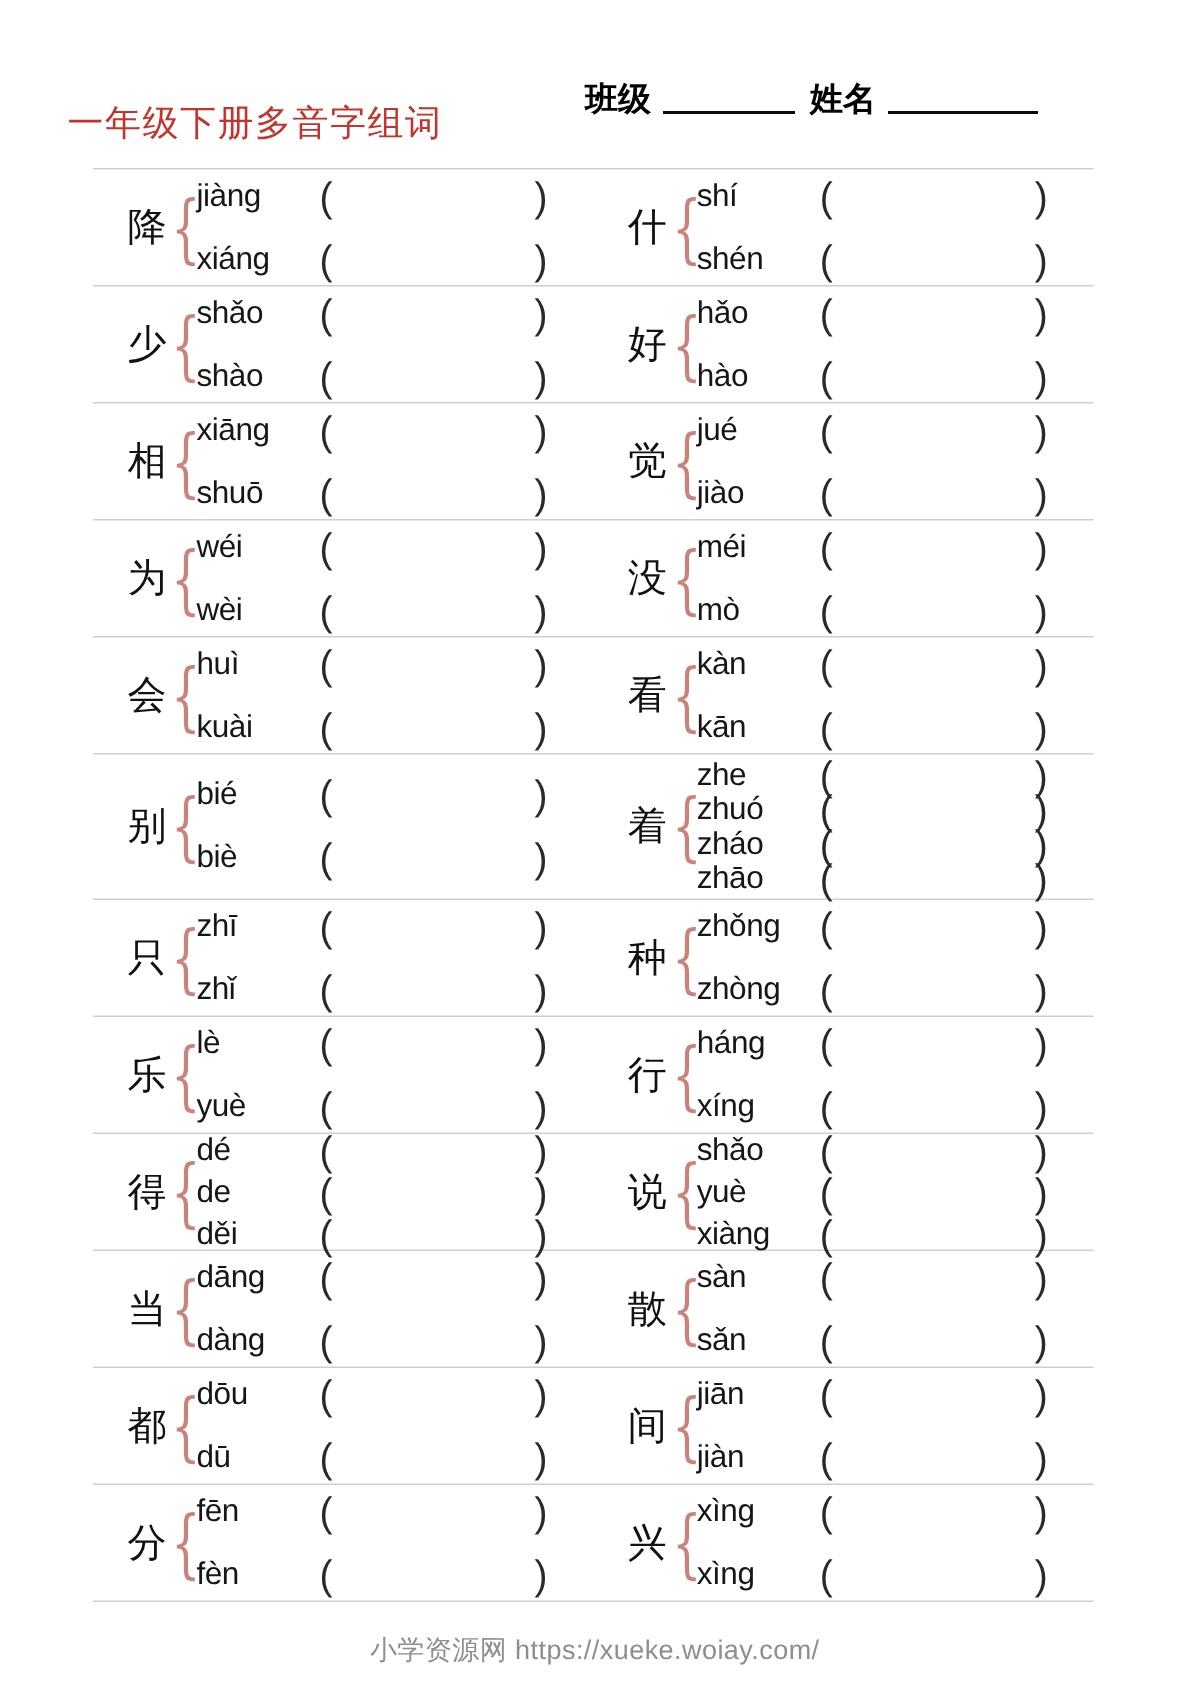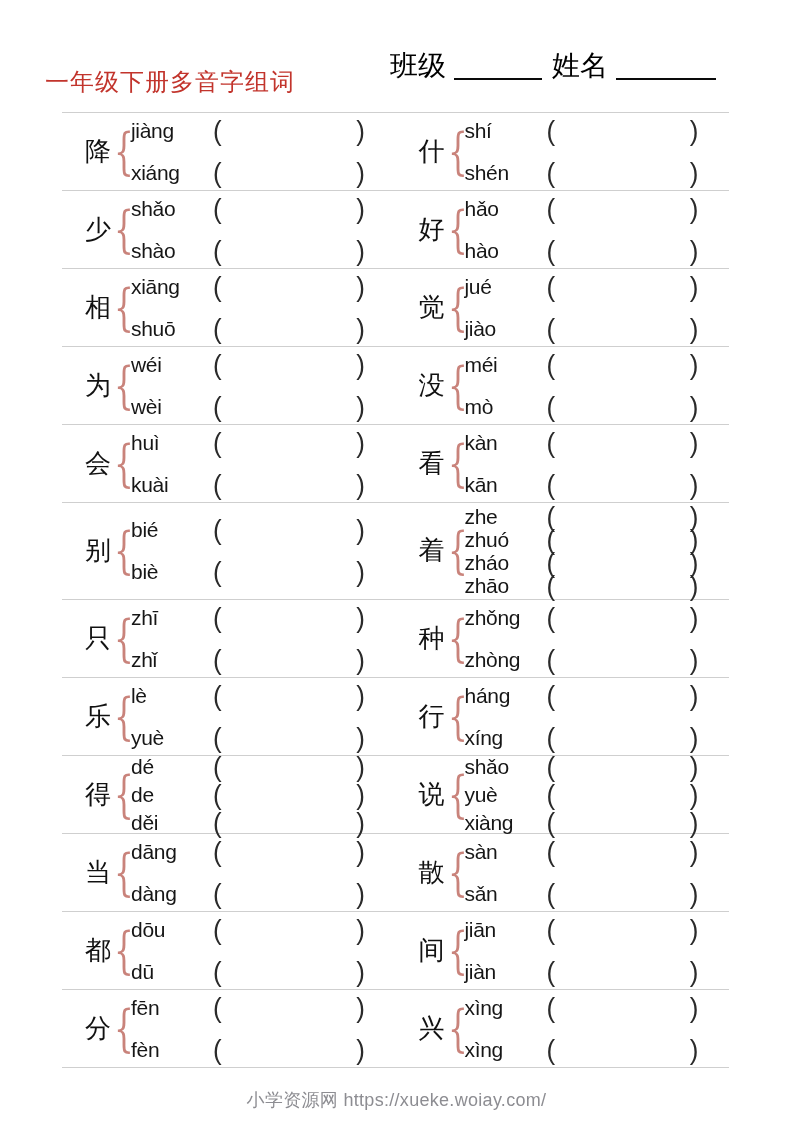--- a/index.html
+++ b/index.html
@@ -24,22 +24,22 @@
   .header { position: relative; height: 112px; }
   .title {
     position: absolute; left: 45px; top: 66px;
     font-family: "Liberation Serif", "DejaVu Serif", serif;
     font-size: 24px; letter-spacing: 1px;
     color: var(--title-red);
     white-space: nowrap;
   }
   .fields {
     position: absolute; left: 390px; top: 52px;
-    font-size: 28px; font-weight: normal; color: #000;
-    white-space: nowrap; display: flex; align-items: flex-end;
+    font-size: 22px; font-weight: bold; color: #000;
+    white-space: nowrap; display: flex; 
   }
   .field-label { line-height: 28px; }
   .blank-line {
     display: inline-block; height: 24px;
     border-bottom: 2.5px solid #0a0a0a;
     margin: 0 10px 0 8px;
   }
   .blank-line.w1 { width: 88px; }
   .blank-line.w2 { width: 100px; margin-right: 0; }
   

